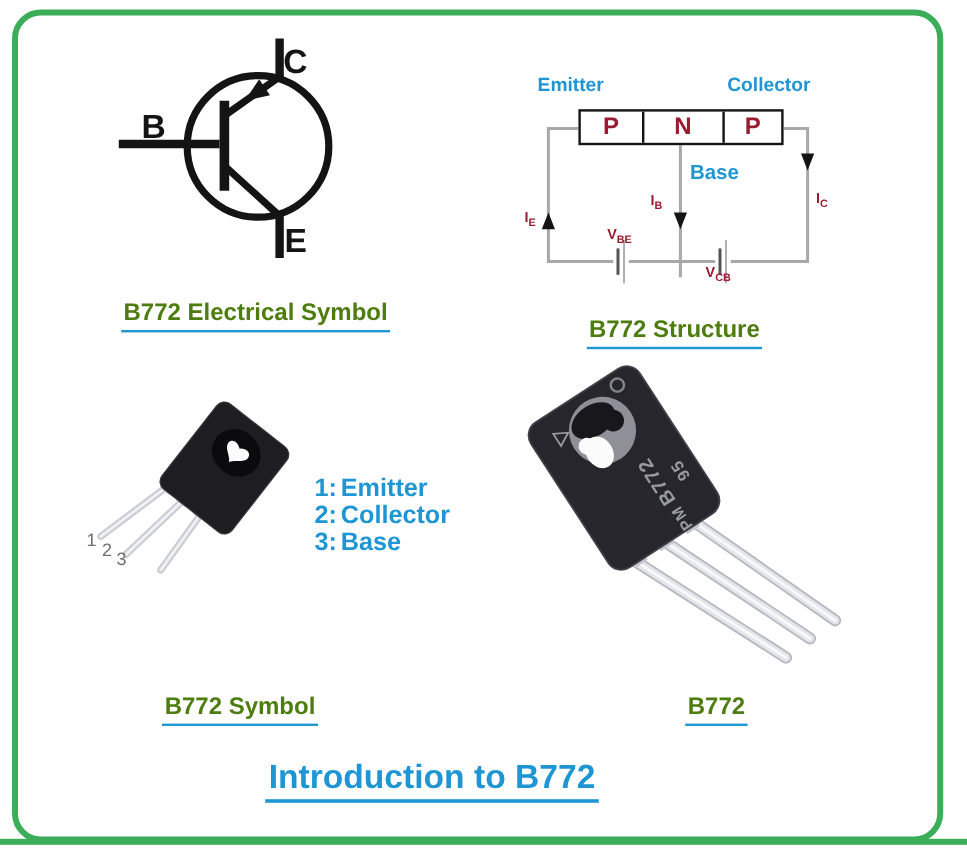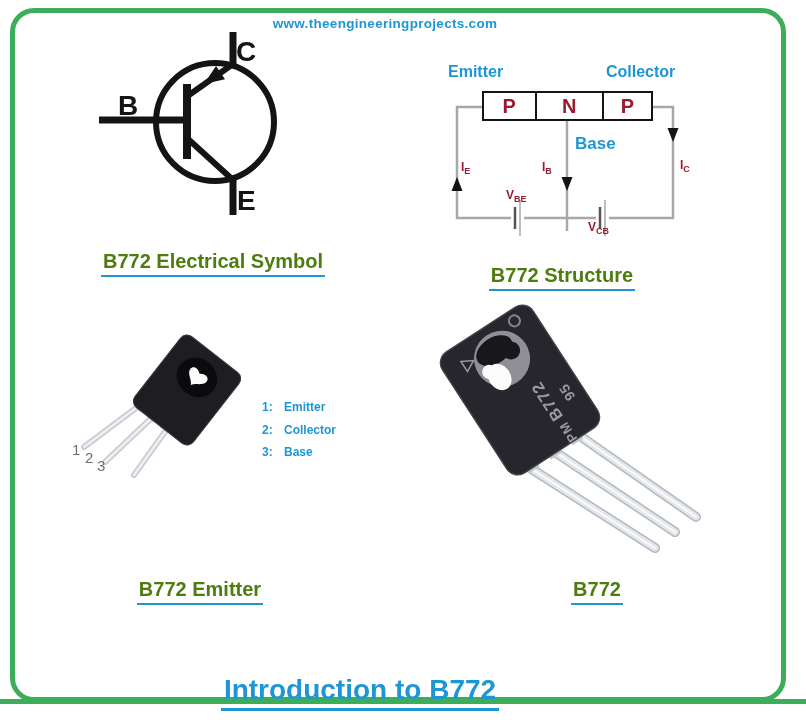--- a/index.html
+++ b/index.html
@@ -19,21 +19,21 @@
   .caption { position:absolute; text-align:center; color:#4d7c0f; font-weight:bold; font-size:20px; }
   .caption span { display:inline-block; border-bottom:2.5px solid #1E96D4; padding:0 2px 2px 2px; }
   .cap-symbol { left:60px; top:250px; width:306px; }
   .cap-structure { left:412px; top:264px; width:300px; }
   .cap-pinout { left:50px; top:578px; width:300px; }
   .cap-photo { left:447px; top:578px; width:300px; }
   .main-title {
     position:absolute; left:110px; top:632px; width:500px; text-align:center;
     color:#1E96D4; font-weight:bold; font-size:28px;
   }
-  .main-title span { display:inline-block; border-bottom:3px solid #1E96D4; padding:0 3px 2px 3px;margin-top:42px; }
+  .main-title span { display:inline-block; border-bottom:3px solid #1E96D4; padding:0 3px 2px 3px; }
 
   .symbol-svg { position:absolute; left:85px; top:28px; }
 
   .structure { position:absolute; left:430px; top:60px; width:300px; height:215px; }
   .structure svg { position:absolute; left:0; top:0; }
   .st-label { position:absolute; color:#1E96D4; font-weight:bold; font-size:16px; }
   .st-emitter { left:18px; top:3px; }
   .st-collector { left:176px; top:3px; }
   .st-base { left:145px; top:74px; font-size:17px; }
   .pnp-box {
@@ -41,44 +41,43 @@
     border:2px solid #141414; box-sizing:border-box; display:flex; background:#fff;
   }
   .pnp-cell {
     display:flex; align-items:center; justify-content:center;
     color:#9A1B30; font-weight:bold; font-size:20px;
   }
   .pnp-cell:nth-child(1){ width:31%; } .pnp-cell:nth-child(2){ width:40%; } .pnp-cell:nth-child(3){ width:29%; }
   .pnp-cell + .pnp-cell { border-left:2px solid #141414; }
   .qty { position:absolute; color:#9A1B30; font-weight:bold; font-size:12px; }
   .qty sub { font-size:9px; }
-  .q-ie { left:7px;  top:100px;margin-left:24px; }
+  .q-ie { left:7px;  top:114px; }
   .q-ib { left:112px; top:100px; }
   .q-ic { left:250px; top:98px; }
   .q-vbe { left:76px; top:128px; }
   .q-vcb { left:158px; top:124px;margin-top:36px; }
 
   .pinout-svg { position:absolute; left:60px; top:330px; }
   .pin-legend {
     position:absolute; left:262px; top:396px; color:#1E96D4;
-    font-weight:bold; font-size:12px; line-height:22.5px;
+    font-weight:bold; font-size:21px; line-height:22.5px;
   }
   .pin-legend .num { display:inline-block; min-width:22px; }
 
   .photo-svg { position:absolute; left:415px; top:295px; }
 </style>
 </head>
 <body>
 
 <div class="page">
 
   <div class="frame"></div>
   <div class="bottom-rule"></div>
 
-  <div class="site-url">www.theengineeringprojects.com</div>
 
   <svg class="symbol-svg" width="260" height="195" viewBox="0 0 260 195">
     <g stroke="#141414" fill="none">
       <circle cx="130" cy="94" r="59" stroke-width="6"></circle>
       <line x1="102" y1="56" x2="102" y2="131" stroke-width="8"></line>
       <line x1="14" y1="92" x2="98" y2="92" stroke-width="7"></line>
       <line x1="148" y1="4" x2="148" y2="38" stroke-width="7"></line>
       <line x1="148" y1="36" x2="104" y2="67" stroke-width="6"></line>
       <line x1="103" y1="111" x2="148" y2="152" stroke-width="6"></line>
       <line x1="148" y1="150" x2="148" y2="187" stroke-width="7"></line>
@@ -152,21 +151,21 @@
       <text x="25" y="133">2</text>
       <text x="37" y="141">3</text>
     </g>
   </svg>
   <div class="pin-legend">
     <div><span class="num">1:</span><span>Emitter</span></div>
     <div><span class="num">2:</span><span>Collector</span></div>
     <div><span class="num">3:</span><span>Base</span></div>
   </div>
   <div class="caption cap-pinout">
-    <span>B772 Emitter</span>
+    <span>B772 Symbol</span>
   </div>
 
   <svg class="photo-svg" width="310" height="275" viewBox="0 0 310 275">
     <g stroke-linecap="round">
       <line x1="115" y1="173" x2="240" y2="253" stroke="#b4b8bf" stroke-width="10"></line>
       <line x1="115" y1="173" x2="240" y2="253" stroke="#e2e5ea" stroke-width="7"></line>
       <line x1="115" y1="173" x2="240" y2="253" stroke="#f7f8fa" stroke-width="2.5"></line>
       <line x1="140" y1="157" x2="260" y2="237" stroke="#b4b8bf" stroke-width="10"></line>
       <line x1="140" y1="157" x2="260" y2="237" stroke="#e2e5ea" stroke-width="7"></line>
       <line x1="140" y1="157" x2="260" y2="237" stroke="#f7f8fa" stroke-width="2.5"></line>

